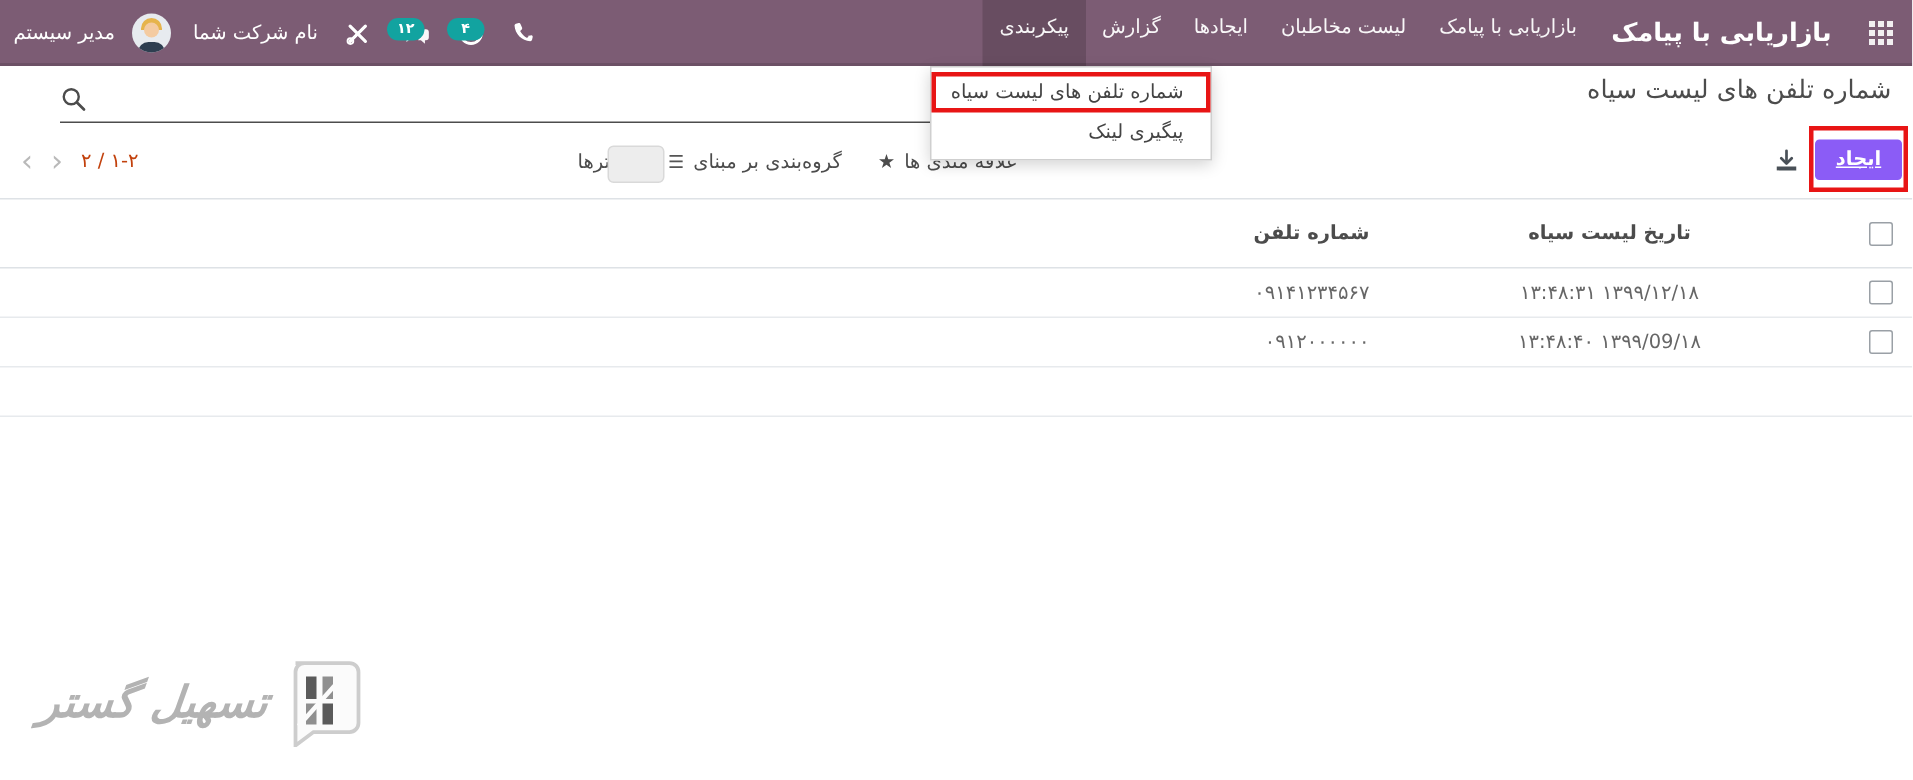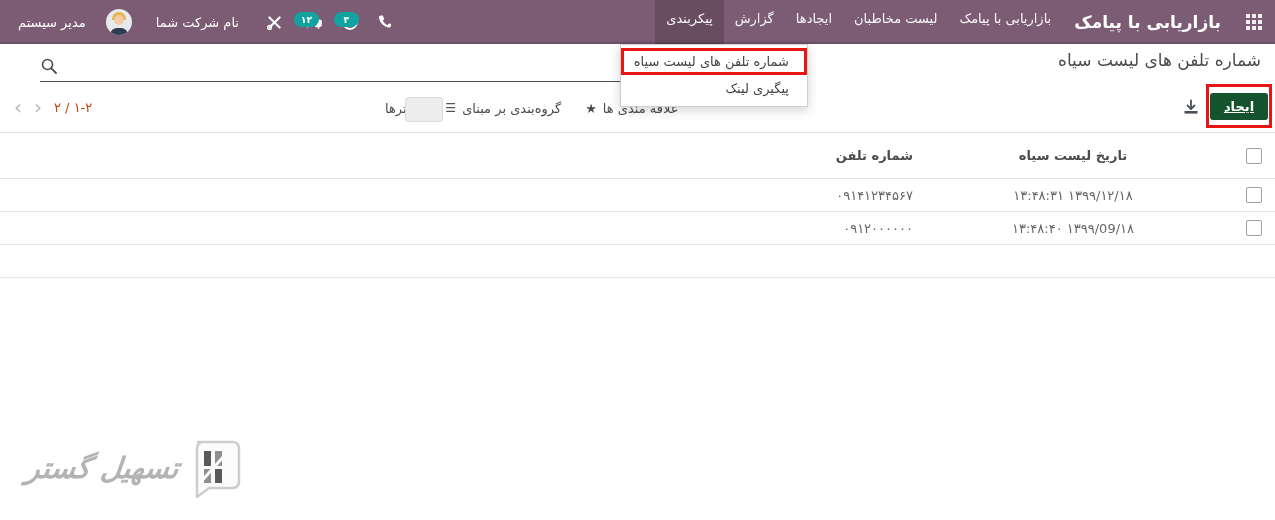--- a/index.html
+++ b/index.html
@@ -13,32 +13,32 @@
   .nav-brand{font-weight:bold;font-size:17px;padding:0 12px;white-space:nowrap;cursor:pointer;}
   .nav-item{font-size:13px;height:50px;line-height:44px;padding:0 11px;white-space:nowrap;
             color:rgba(255,255,255,.95);cursor:pointer;}
   .nav-item.active{background:rgba(0,0,0,.16);}
   .nav-spacer{flex:1;}
   .systray{display:flex;align-items:center;height:44px;}
   .tray-btn{position:relative;padding:0 9px;height:36px;display:flex;align-items:center;cursor:pointer;justify-content:center;}
   .tray-badge{position:absolute;top:8px;left:2px;background:#12a3a0;color:#fff;font-size:9.5px;
               line-height:15px;height:15px;min-width:19px;text-align:center;border-radius:9px;
               padding:0 3px;z-index:2;font-weight:bold;}
-  .tray-text{font-size:13px;padding:0 18px;white-space:nowrap;cursor:pointer;}
+  .tray-text{font-size:13px;padding:0 9px;white-space:nowrap;cursor:pointer;}
   .avatar{width:26px;height:26px;border-radius:50%;background:#e7ebef;position:relative;overflow:hidden;
           margin:0 6px 0 2px;flex:none;cursor:pointer;}
   .av-hair{position:absolute;top:3px;left:6px;width:14px;height:8px;border-radius:7px 7px 0 0;background:#e6b44c;}
   .av-face{position:absolute;top:6px;left:8px;width:10px;height:10px;border-radius:50%;background:#f4cba1;}
   .av-body{position:absolute;bottom:-3px;left:4px;width:18px;height:10px;border-radius:7px 7px 0 0;background:#2e3e50;}
 
   
   .page-title{position:absolute;top:50px;right:14px;font-size:17px;color:#4c4c4c;white-space:nowrap;}
   .create-annotation{position:absolute;top:84px;right:3px;width:60px;height:38px;
                      border:3px solid #e81515;display:flex;align-items:center;justify-content:center;z-index:60;}
-  .btn-create{background:#14532d;color:#fff;border:none;border-radius:3px;font-size:13px;font-weight:bold;
+  .btn-create{background:#8b5cf6;color:#fff;border:none;border-radius:3px;font-size:13px;font-weight:bold;
               padding:6px 14px;cursor:pointer;font-family:inherit;white-space:nowrap;text-decoration:underline;}
   .download-btn{position:absolute;top:98px;right:75px;cursor:pointer;line-height:0;}
 
   .search-wrap{position:absolute;top:52px;left:40px;width:720px;height:29px;border-bottom:1px solid #4c4c4c;}
   .search-input{position:absolute;top:0;left:22px;right:0;height:27px;border:none;outline:none;
                 background:transparent;font-size:14px;color:#333;font-family:inherit;text-align:right;direction:rtl;}
   .search-input::placeholder{color:#aaa;}
   .search-icon{position:absolute;left:0;top:5px;line-height:0;}
 
   .pager-zone{position:absolute;top:96px;left:14px;display:flex;direction:ltr;align-items:center;gap:12px;height:22px;}

